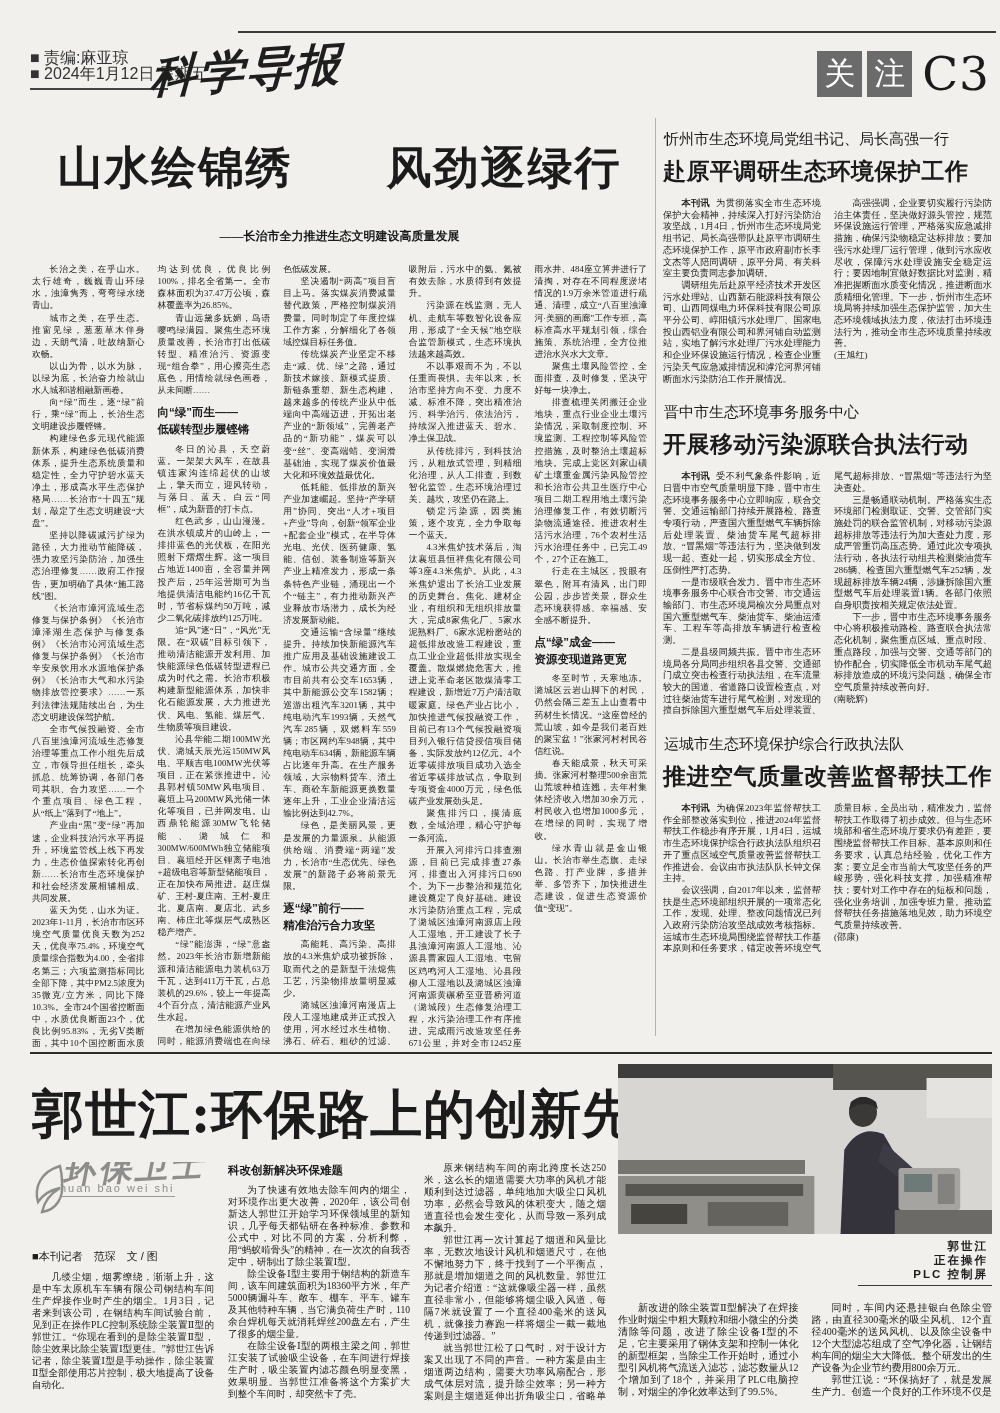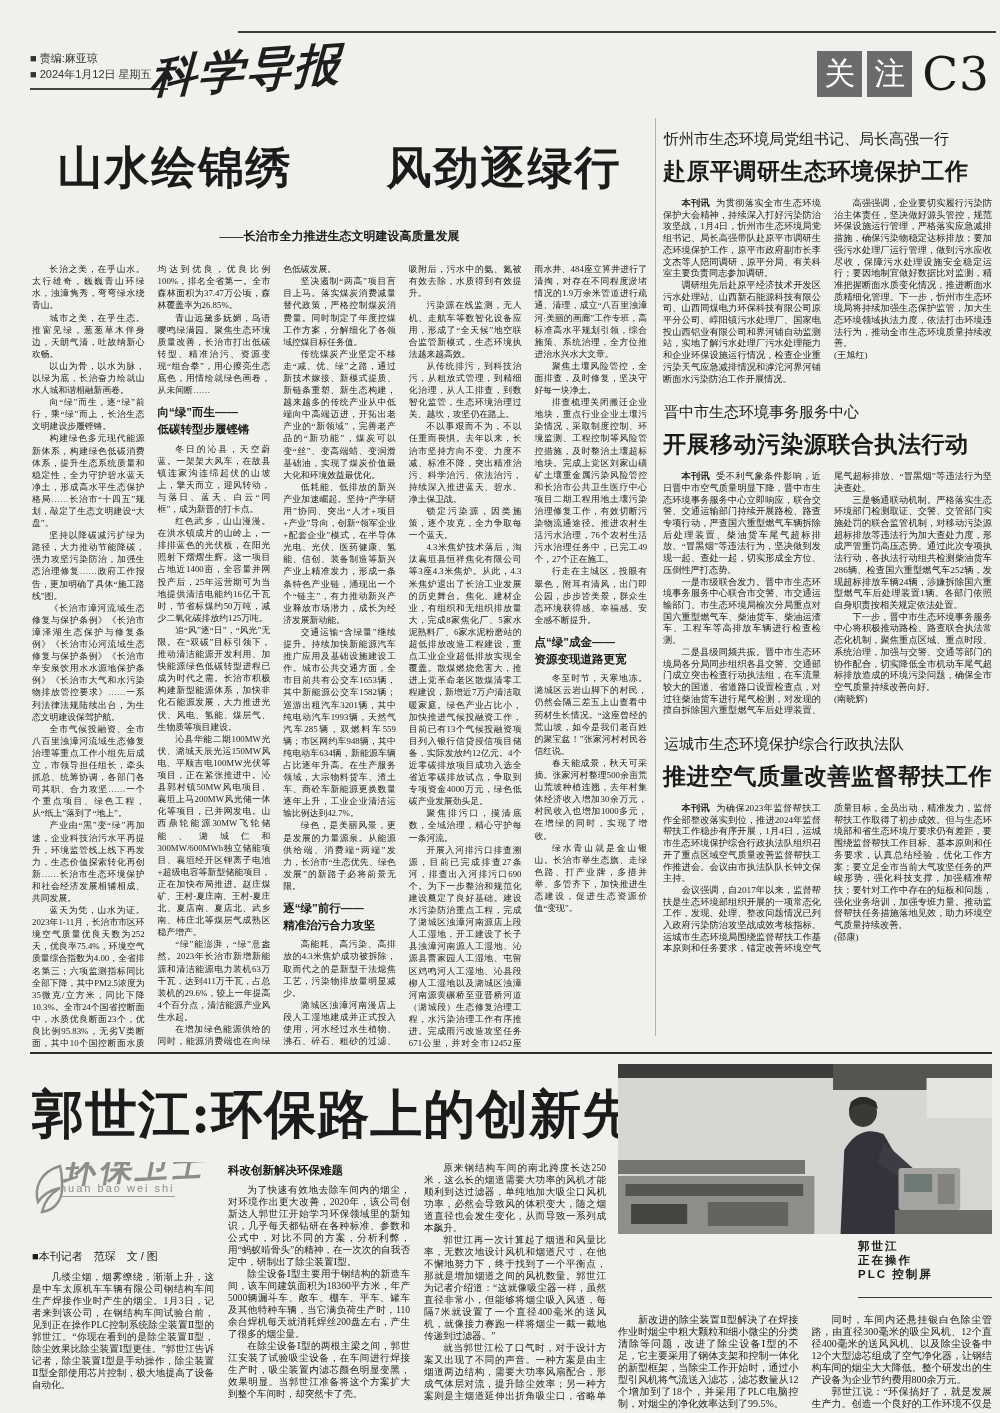--- a/index.html
+++ b/index.html
@@ -1,19 +1,19 @@
 <!DOCTYPE html>
 <html><head>
 <meta charset="utf-8">
 <style>
   html,body{margin:0;padding:0;background:#d8d7d3;}
   .page{position:relative;width:1000px;height:1413px;background:#f1f0ec;overflow:hidden;
         font-family:"Liberation Serif","DejaVu Serif",serif;color:#1b1b1b;}
   
-  .hdr-left{position:absolute;left:30px;top:50px;font-size:11px;font-family:"Liberation Sans",sans-serif;
+  .hdr-left{position:absolute;left:30px;top:50px;font-size:16px;font-family:"Liberation Sans",sans-serif;
             color:#333;border-bottom:2.5px solid #444;padding-bottom:6px;width:138px;}
   .ed-line{line-height:16px;white-space:nowrap;}
   .masthead{position:absolute;left:150px;top:40px;font-size:46px;font-weight:bold;font-style:italic;
             font-family:"DejaVu Serif",serif;transform:rotate(-4deg) skewX(-6deg);color:#1e1e1e;letter-spacing:2px;}
   .top-rule{position:absolute;left:238px;right:4px;top:31px;height:2px;background:#3c3c3c;}
   .hdr-right{position:absolute;right:10px;top:46px;display:flex;align-items:center;}
   .box-char{width:45px;height:46px;background:#6b6b6b;color:#fff;display:flex;align-items:center;justify-content:center;
             font-size:31px;font-family:"Liberation Sans",sans-serif;margin-left:5px;}
   .pageno{font-size:47px;font-weight:normal;font-family:"DejaVu Serif",serif;margin-left:10px;letter-spacing:1px;}
   
@@ -48,22 +48,22 @@
   .stamp{break-inside:avoid;height:82px;position:relative;color:#8d8d8b;margin-bottom:2px;}
   .stamp-cn{font-size:33px;font-weight:bold;font-style:italic;font-family:"DejaVu Serif",serif;
             letter-spacing:3px;display:inline-block;transform:rotate(-3deg);}
   .stamp-py{font-size:11px;letter-spacing:2px;border-bottom:1px solid #9a9a98;display:inline-block;
             padding-bottom:2px;margin-left:28px;font-family:"Liberation Sans",sans-serif;}
   .stamp svg{position:absolute;left:-2px;top:0;}
   .reporter{break-inside:avoid;font-size:11px;font-weight:normal;font-family:"Liberation Sans",sans-serif;
             margin:6px 0 9px;text-indent:0 !important;}
   .b-right{flex:1;padding-left:12px;padding-top:4px;}
   .photo{height:170px;background:#cfcecb;position:relative;overflow:hidden;}
-  .caption{width:130px;margin-left:auto;font-weight:bold;font-size:11.5px;line-height:14px;
-           padding:5px 4px 16px 0;border-bottom:1.5px solid #3a3a3a;font-family:"Liberation Sans",sans-serif;}
+  .caption{width:130px;margin-left:auto;text-align:right;font-weight:bold;font-size:11.5px;line-height:14px;
+           padding:5px 4px 4px 0;border-bottom:1.5px solid #3a3a3a;font-family:"Liberation Sans",sans-serif;}
   .cap-line{letter-spacing:2px;}
   .below{margin-top:16px;column-count:2;column-gap:13px;column-fill:auto;height:104px;overflow:hidden;
          font-size:10px;line-height:12px;text-align:justify;}
 </style>
 </head>
 <body>
 
 <div class="page">
 
   <div class="top-rule"></div>
@@ -107,22 +107,22 @@
           <p>坚决遏制“两高”项目盲目上马。落实煤炭消费减量替代政策，严格控制煤炭消费量。同时制定了年度控煤工作方案，分解细化了各领域控煤目标任务值。</p>
           <p>传统煤炭产业坚定不移走“减、优、绿”之路，通过新技术嫁接、新模式提质、新链条重塑、新生态构建，越来越多的传统产业从中低端向中高端迈进，开拓出老产业的“新领域”，完善老产品的“新功能”，煤炭可以变“丝”、变高端蜡、变润滑基础油，实现了煤炭价值最大化和环境效益最优化。</p>
           <p>低耗能、低排放的新兴产业加速崛起。坚持“产学研用”协同、突出“人才+项目+产业”导向，创新“领军企业+配套企业”模式，在半导体光电、光伏、医药健康、氢能、信创、装备制造等新兴产业上精准发力，形成一条条特色产业链，涌现出一个个“链主”，有力推动新兴产业释放市场潜力，成长为经济发展新动能。</p>
           <p>交通运输“含绿量”继续提升。持续加快新能源汽车推广应用及基础设施建设工作。城市公共交通方面，全市目前共有公交车1653辆，其中新能源公交车1582辆；巡游出租汽车3201辆，其中纯电动汽车1993辆，天然气汽车285辆，双燃料车559辆；市区网约车948辆，其中纯电动车634辆，新能源车辆占比逐年升高。在生产服务领域，大宗物料货车、渣土车、商砼车新能源更换数量逐年上升，工业企业清洁运输比例达到42.7%。</p>
           <p>绿色，是美丽风景，更是发展的力量源泉。从能源供给端、消费端“两端”发力，长治市“生态优先、绿色发展”的新路子必将前景无限。</p>
           <h3 class="sub-head">逐“绿”前行——
 精准治污合力攻坚</h3>
           <p>高能耗、高污染、高排放的4.3米焦炉成功被拆除，取而代之的是新型干法熄焦工艺，污染物排放量明显减少。</p>
           <p>潞城区浊漳河南漫店上段人工湿地建成并正式投入使用，河水经过水生植物、沸石、碎石、粗砂的过滤、吸附后，污水中的氨、氮被有效去除，水质得到有效提升。</p>
           <p>污染源在线监测，无人机、走航车等数智化设备应用，形成了“全天候”地空联合监管新模式，生态环境执法越来越高效。</p>
+          <p>不以事艰而不为，不以任重而畏惧。去年以来，长治市坚持方向不变、力度不减、标准不降，突出精准治污、科学治污、依法治污，持续深入推进蓝天、碧水、净土保卫战。</p>
           <p>从传统排污，到科技治污，从粗放式管理，到精细化治理，从人工排查，到数智化监管，生态环境治理过关、越坎，攻坚仍在路上。</p>
-          <p>不以事艰而不为，不以任重而畏惧。去年以来，长治市坚持方向不变、力度不减、标准不降，突出精准治污、科学治污、依法治污，持续深入推进蓝天、碧水、净土保卫战。</p>
           <p>锁定污染源，因类施策，逐个攻克，全力争取每一个蓝天。</p>
           <p>4.3米焦炉技术落后，淘汰襄垣县恒祥焦化有限公司等3座4.3米焦炉。从此，4.3米焦炉退出了长治工业发展的历史舞台。焦化、建材企业，有组织和无组织排放量大，完成8家焦化厂、5家水泥熟料厂、6家水泥粉磨站的超低排放改造工程建设，重点工业企业超低排放实现全覆盖。散煤燃烧危害大，推进上党革命老区散煤清零工程建设，新增近7万户清洁取暖家庭。绿色产业占比小，加快推进气候投融资工作，目前已有13个气候投融资项目列入银行信贷授信项目储备，实际发放约12亿元。4个近零碳排放项目成功入选全省近零碳排放试点，争取到专项资金4000万元，绿色低碳产业发展劲头足。</p>
           <p>聚焦排污口，摸清底数，全域治理，精心守护每一条河流。</p>
           <p>开展入河排污口排查溯源，目前已完成排查27条河，排查出入河排污口690个。为下一步整治和规范化建设奠定了良好基础。建设水污染防治重点工程，完成了潞城区浊漳河南源店上段人工湿地，开工建设了长子县浊漳河南源人工湿地、沁源县曹家园人工湿地、屯留区鸡鸣河人工湿地、沁县段柳人工湿地以及潞城区浊漳河南源黄碾桥至亚晋桥河道（潞城段）生态修复治理工程，水污染治理工作有序推进。完成雨污改造攻坚任务671公里，并对全市12452座雨水井、484座立箅井进行了清掏，对存在不同程度淤堵情况的1.9万余米管道进行疏通、清理，成立“八百里浊漳河·美丽的画廊”工作专班，高标准高水平规划引领，综合施策、系统治理，全方位推进治水兴水大文章。</p>
           <p>聚焦土壤风险管控，全面排查，及时修复，坚决守好每一块净土。</p>
           <p>排查梳理关闭搬迁企业地块，重点行业企业土壤污染情况，采取制度控制、环境监测、工程控制等风险管控措施，及时整治土壤超标地块。完成上党区刘家山磺矿土壤重金属污染风险管控和长治市公共卫生医疗中心项目二期工程用地土壤污染治理修复工作，有效切断污染物流通途径。推进农村生活污水治理，76个农村生活污水治理任务中，已完工49个，27个正在施工。</p>
           <p>行走在主城区，投眼有翠色，附耳有清风，出门即公园，步步皆美景，群众生态环境获得感、幸福感、安全感不断提升。</p>
           <h3 class="sub-head">点“绿”成金——
 资源变现道路更宽</h3>
           <p>冬至时节，天寒地冻。潞城区云岩山脚下的村民，仍然会隔三差五上山查看中药材生长情况。“这座曾经的荒山坡，如今是我们老百姓的聚宝盆！”张家河村村民谷信红说。</p>
@@ -145,21 +145,21 @@
           </div>
       </article>
       <article class="s-art">
         <div class="kicker">晋中市生态环境事务服务中心</div>
         <h2 class="s-head">开展移动污染源联合执法行动</h2>
         <div class="s-body">
             <p><b class="lead">本刊讯</b>受不利气象条件影响，近日晋中市空气质量明显下降，晋中市生态环境事务服务中心立即响应，联合交警、交通运输部门持续开展路检、路查专项行动，严查国六重型燃气车辆拆除后处理装置、柴油货车尾气超标排放、“冒黑烟”等违法行为，坚决做到发现一起、查处一起，切实形成全方位、压倒性严打态势。</p>
             <p>一是市级联合发力。晋中市生态环境事务服务中心联合市交警、市交通运输部门、市生态环境局榆次分局重点对国六重型燃气车、柴油货车、柴油运渣车、工程车等高排放车辆进行检查检测。</p>
             <p>二是县级同频共振。晋中市生态环境局各分局同步组织各县交警、交通部门成立突击检查行动执法组，在车流量较大的国道、省道路口设置检查点，对过往柴油货车进行尾气检测，对发现的擅自拆除国六重型燃气车后处理装置、尾气超标排放、“冒黑烟”等违法行为坚决查处。</p>
             <p>三是畅通联动机制。严格落实生态环境部门检测取证、交警、交管部门实施处罚的联合监管机制，对移动污染源超标排放等违法行为加大查处力度，形成严管重罚高压态势。通过此次专项执法行动，各执法行动组共检测柴油货车286辆、检查国六重型燃气车252辆，发现超标排放车辆24辆，涉嫌拆除国六重型燃气车后处理装置1辆。各部门依照自身职责按相关规定依法处置。</p>
-            <p>下一步，晋中市生态环境事务服务中心将积极推动路检、路查联合执法常态化机制，聚焦重点区域、重点时段、系统治理，加强与交警、交通等部门的协作配合，切实降低全市机动车尾气超标排放造成的环境污染问题，确保全市空气质量持续改善向好。</p>
+            <p>下一步，晋中市生态环境事务服务中心将积极推动路检、路查联合执法常态化机制，聚焦重点区域、重点时段、重点路段，加强与交警、交通等部门的协作配合，切实降低全市机动车尾气超标排放造成的环境污染问题，确保全市空气质量持续改善向好。</p>
             <p class="byline-p">(南晓辉)</p>
           </div>
       </article>
       <article class="s-art">
         <div class="kicker">运城市生态环境保护综合行政执法队</div>
         <h2 class="s-head">推进空气质量改善监督帮扶工作</h2>
         <div class="s-body">
             <p><b class="lead">本刊讯</b>为确保2023年监督帮扶工作全部整改落实到位，推进2024年监督帮扶工作稳步有序开展，1月4日，运城市生态环境保护综合行政执法队组织召开了重点区域空气质量改善监督帮扶工作推进会。会议由市执法队队长钟文保主持。</p>
             <p>会议强调，自2017年以来，监督帮扶是生态环境部组织开展的一项常态化工作，发现、处理、整改问题情况已列入政府污染防治攻坚战成效考核指标。运城市生态环境局围绕监督帮扶工作基本原则和任务要求，锚定改善环境空气质量目标，全员出动，精准发力，监督帮扶工作取得了初步成效。但与生态环境部和省生态环境厅要求仍有差距，要围绕监督帮扶工作目标、基本原则和任务要求，认真总结经验，优化工作方案；要立足全市当前大气攻坚任务的严峻形势，强化科技支撑，加强精准帮扶；要针对工作中存在的短板和问题，强化业务培训，加强专班力量。推动监督帮扶任务措施落地见效，助力环境空气质量持续改善。</p>
             <p class="byline-p">(邵康)</p>

